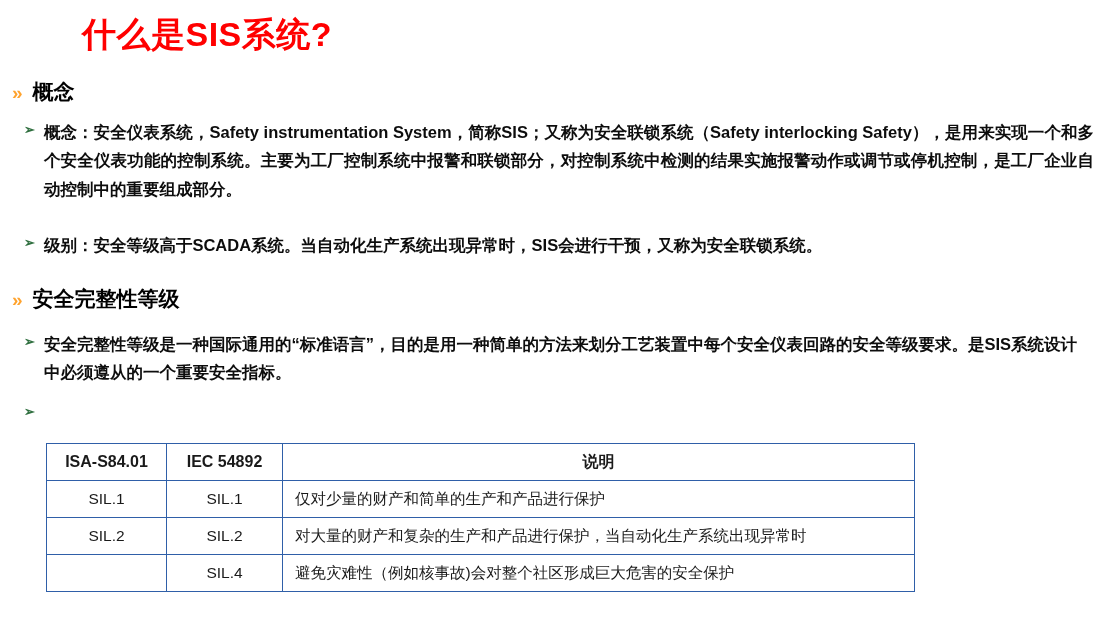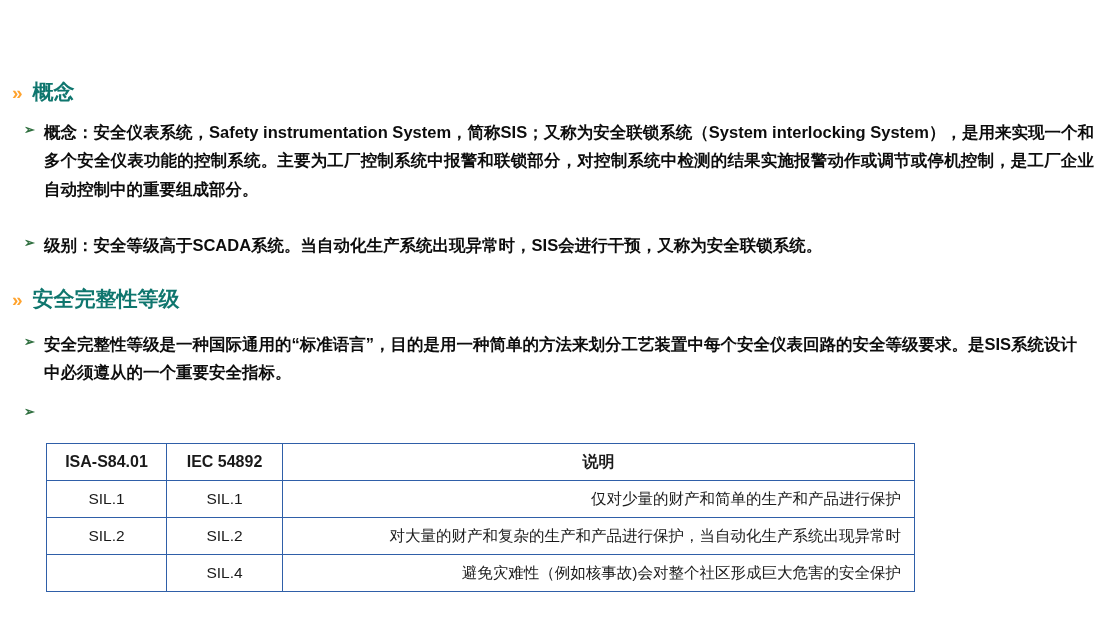--- a/index.html
+++ b/index.html
@@ -40,21 +40,21 @@
     color: #ffa32e;
     font-size: 19px;
     font-weight: bold;
     letter-spacing: -4px;
     line-height: 1;
     padding-right: 4px;
   }
   .section-head .sec-label {
     font-size: 21px;
     font-weight: bold;
-    color: #0f766e;
+    color: #000000;
     white-space: nowrap;
   }
   #sec-concept { left: 12px; top: 78px; }
   #sec-sil { left: 12px; top: 285px; }
 
   .bullet {
     position: absolute;
     display: flex;
     align-items: flex-start;
     font-size: 16.5px;
@@ -93,41 +93,42 @@
   }
   table.sil th {
     font-weight: bold;
     text-align: center;
     font-size: 16px;
   }
   table.sil td.c {
     text-align: center;
   }
   table.sil td.l {
-    text-align: right;
+    text-align: left;
     padding-left: 12px;
   }
   col.col1 { width: 120px; }
   col.col2 { width: 116px; }
   col.col3 { width: 632px; }
 </style>
 </head>
 <body>
 
 <div class="slide">
 
+  <div class="title">什么是SIS系统?</div>
 
   <div class="section-head" id="sec-concept">
     <span class="chev">»</span>
     <span class="sec-label">概念</span>
   </div>
 
   <div class="bullet" id="b1">
     <span class="arrow">➢</span>
-    <span class="btext">概念：安全仪表系统，Safety instrumentation System，简称SIS；又称为安全联锁系统（System interlocking System），是用来实现一个和多个安全仪表功能的控制系统。主要为工厂控制系统中报警和联锁部分，对控制系统中检测的结果实施报警动作或调节或停机控制，是工厂企业自动控制中的重要组成部分。</span>
+    <span class="btext">概念：安全仪表系统，Safety instrumentation System，简称SIS；又称为安全联锁系统（Safety interlocking Safety），是用来实现一个和多个安全仪表功能的控制系统。主要为工厂控制系统中报警和联锁部分，对控制系统中检测的结果实施报警动作或调节或停机控制，是工厂企业自动控制中的重要组成部分。</span>
   </div>
 
   <div class="bullet" id="b2">
     <span class="arrow">➢</span>
     <span class="btext">级别：安全等级高于SCADA系统。当自动化生产系统出现异常时，SIS会进行干预，又称为安全联锁系统。</span>
   </div>
 
   <div class="section-head" id="sec-sil">
     <span class="chev">»</span>
     <span class="sec-label">安全完整性等级</span>

